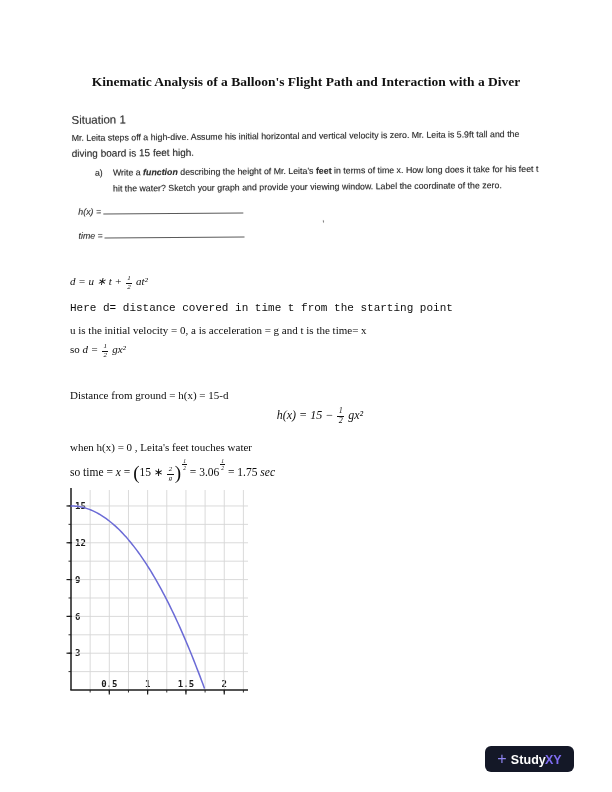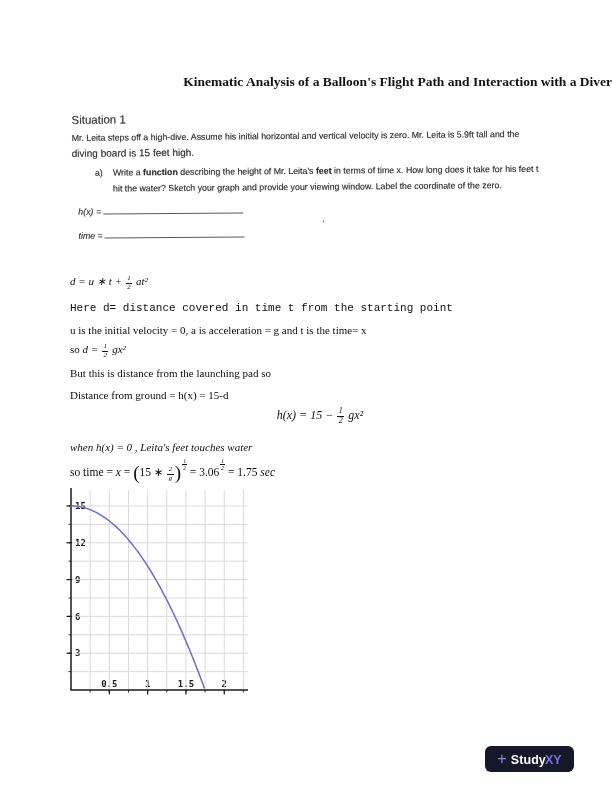--- a/index.html
+++ b/index.html
@@ -4,38 +4,38 @@
 <style>
   html,body{margin:0;padding:0;background:#e8e8e8;}
   .page{
     position:relative; width:612px; height:792px; margin:0 auto;
     background:#ffffff; overflow:hidden;
     font-family:"Liberation Serif", serif; color:#101010;
   }
   
   .title{
     position:absolute; top:74px; left:0; width:612px;
-    text-align:right; font-size:13.5px; font-weight:bold;
+    text-align:center; font-size:13.5px; font-weight:bold;
     font-family:"Liberation Serif", serif; color:#121212;
   }
   
   .scan{
     position:absolute; left:0; top:0; width:612px; height:250px;
     transform:rotate(-0.5deg); transform-origin:60px 180px;
     font-family:"Liberation Sans", sans-serif; color:#333333;
     text-shadow:0 0 0.7px rgba(80,80,80,0.65);
   }
   .scan .heading{position:absolute; left:72px; top:114px; font-size:11.5px; font-weight:normal; color:#3d3d3d;}
   .scan .l1{position:absolute; left:72px; top:133px; font-size:8.8px; white-space:nowrap;}
   .scan .l2{position:absolute; left:72px; top:148px; font-size:10px; white-space:nowrap;}
   .scan .item-label{position:absolute; left:95px; top:168px; font-size:8.8px;}
   .scan .a1{position:absolute; left:113px; top:168px; font-size:8.8px; white-space:nowrap;}
   .scan .a2{position:absolute; left:113px; top:184px; font-size:8.8px; white-space:nowrap;}
   .scan .bold-w{font-weight:bold;}
-  .scan .bi-w{font-weight:bold; }
+  .scan .bi-w{font-weight:bold; font-style:italic;}
   .blank-row{position:absolute; font-size:8.8px; font-style:italic; color:#3a3a3a;}
   .blank-row .rule{
     display:inline-block; width:140px; height:9px;
     border-bottom:1px solid #5a5a5a; margin-left:2px;
   }
   .stray{position:absolute; left:322px; top:221px; font-size:9px; color:#6b6b6b;}
   
   .sline{position:absolute; left:70px; font-size:11px; white-space:nowrap; color:#0d0d0d;}
   .eq{font-style:italic;}
   .frac{
@@ -100,30 +100,29 @@
   <div class="sline" style="top:302px;font-family:Liberation Mono, monospace;">Here d= distance covered in time t from the starting point</div>
   <div class="sline" style="top:324px;">u is the initial velocity = 0, a is acceleration = g and t is the time= x</div>
 
   <div class="sline" style="top:343px;">
     <span>so  </span>
     <span class="eq">d =</span>
     <span class="frac"><span class="num">1</span><span class="den">2</span></span>
     <span class="eq">gx²</span>
   </div>
 
-  <div class="sline" style="top:367px;">But this is distance from the launching pad so</div>
   <div class="sline" style="top:389px;">Distance from ground = h(x) = 15-d</div>
 
   <div class="eq3-wrap eq">
     <span>h(x) = 15 −</span>
     <span class="frac"><span class="num">1</span><span class="den">2</span></span>
     <span>gx²</span>
   </div>
 
-  <div class="sline" style="top:441px;font-style:italic;">when h(x) = 0 , Leita's feet touches water</div>
+  <div class="sline" style="top:441px;">when h(x) = 0 , Leita's feet touches water</div>
 
   <div class="sline eq4">
     <span>so time = </span><span class="eq">x</span><span> = </span><span class="bigparen">(</span><span>15 ∗</span>
     <span class="frac"><span class="num">2</span><span class="den">g</span></span><span class="bigparen">)</span><span class="supfrac"><span class="num">1</span><span class="den">2</span></span><span> = 3.06</span><span class="supfrac"><span class="num">1</span><span class="den">2</span></span><span> = 1.75 </span><span class="eq">sec</span>
   </div>
 
   <svg class="chart" width="200" height="213">
       <text x="17" y="169.39018404907975" text-anchor="start" font-family="&quot;DejaVu Sans Mono&quot;, monospace" font-size="9" font-weight="bold" fill="#1c1c1c">3</text>
       <text x="17" y="132.5803680981595" text-anchor="start" font-family="&quot;DejaVu Sans Mono&quot;, monospace" font-size="9" font-weight="bold" fill="#1c1c1c">6</text>
       <text x="17" y="95.77055214723929" text-anchor="start" font-family="&quot;DejaVu Sans Mono&quot;, monospace" font-size="9" font-weight="bold" fill="#1c1c1c">9</text>

